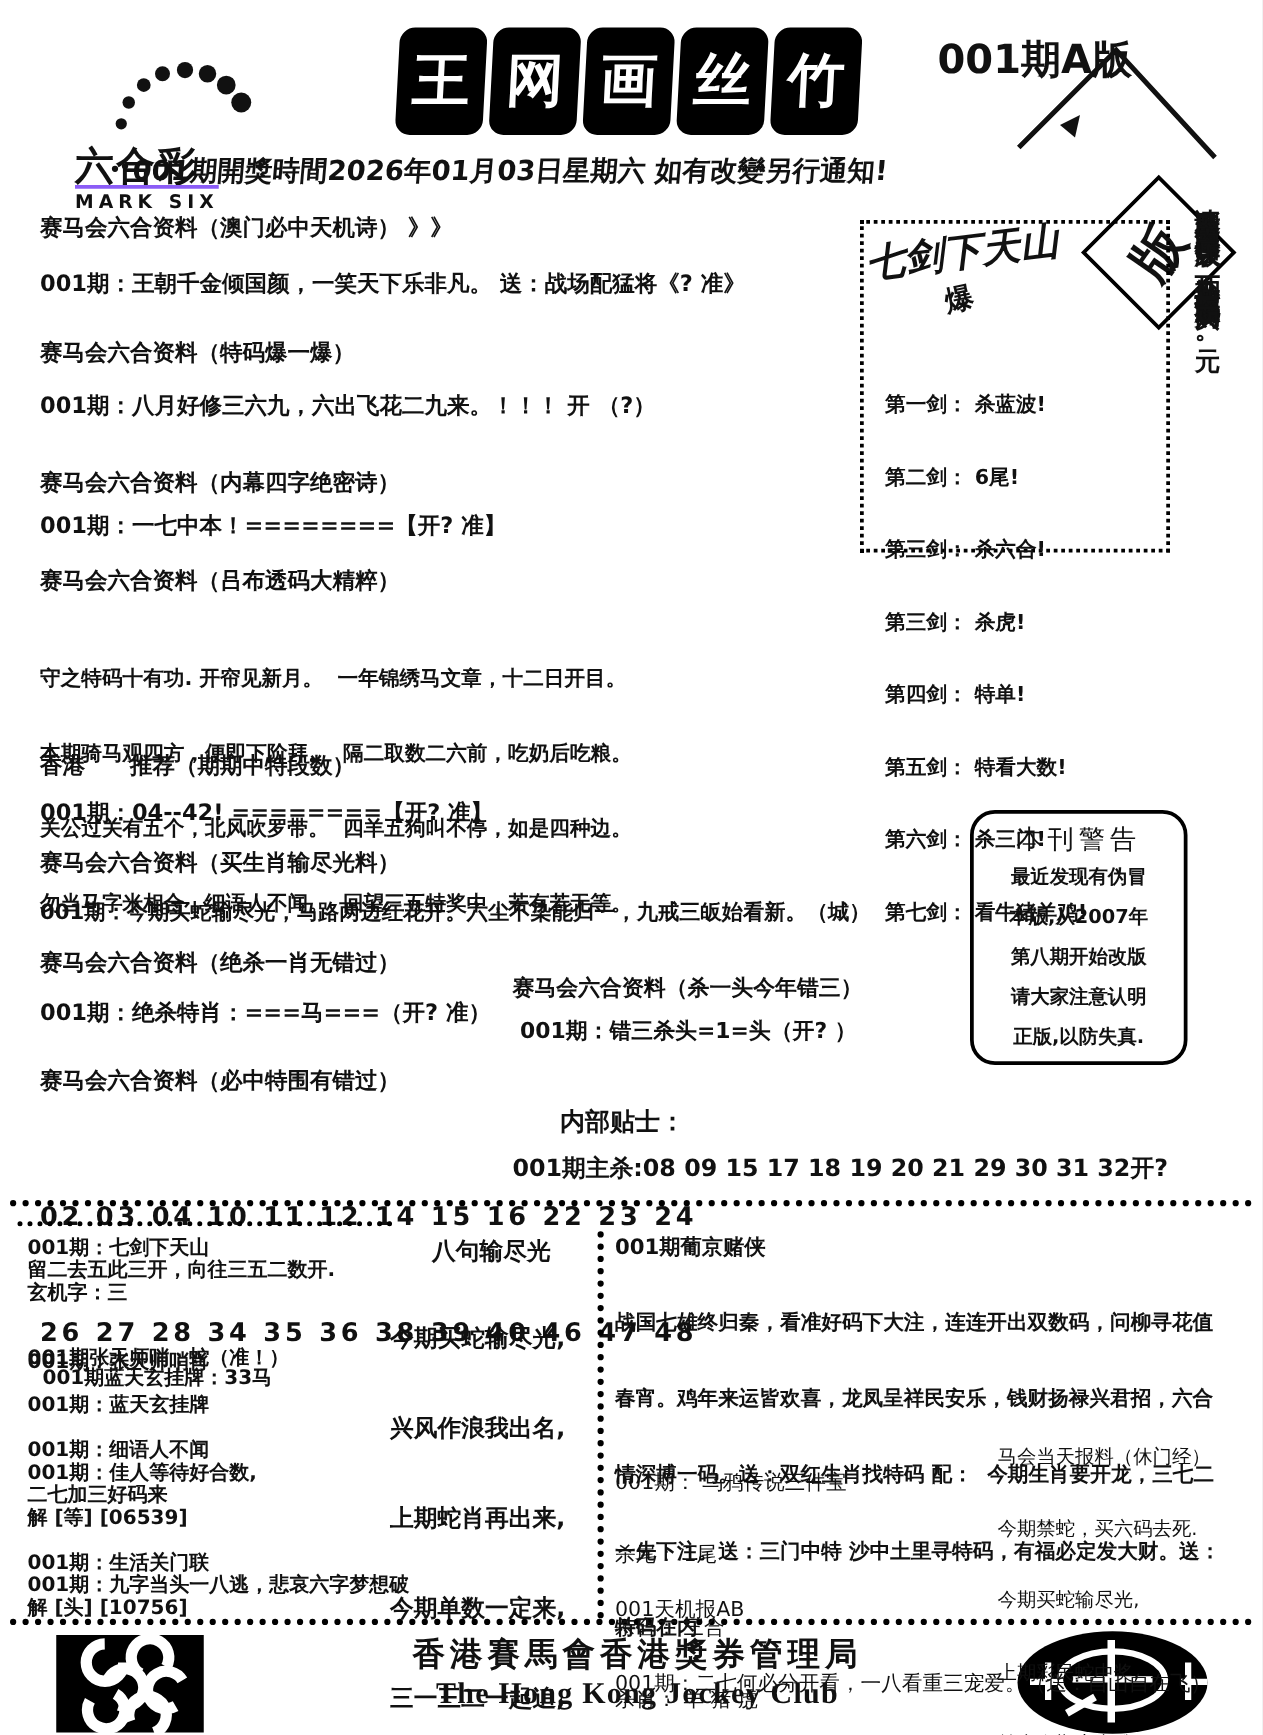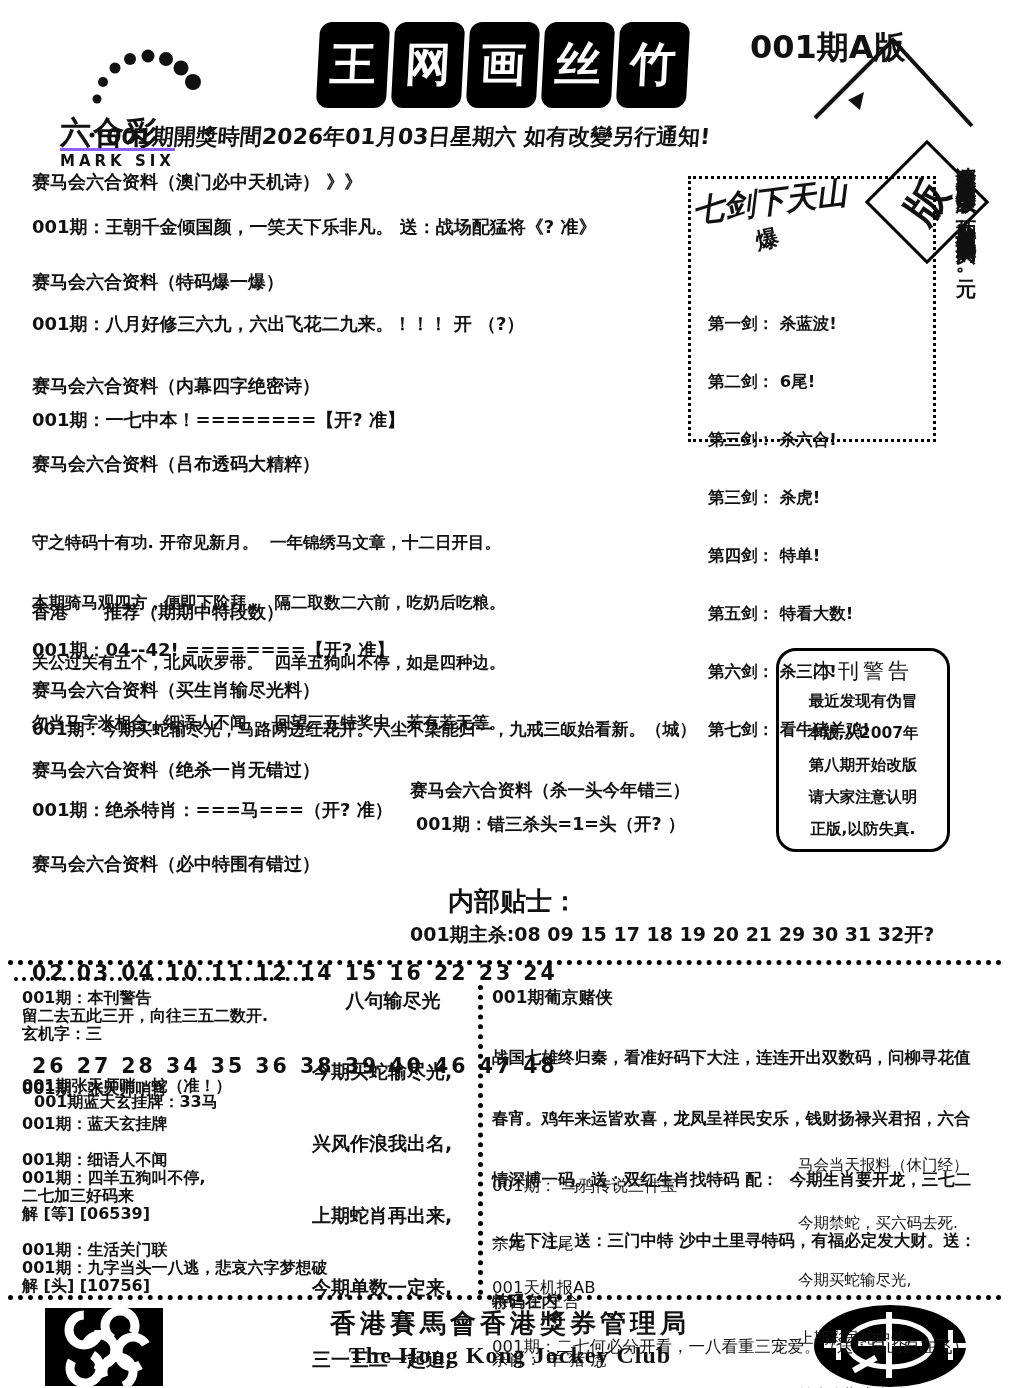--- a/index.html
+++ b/index.html
@@ -142,21 +142,21 @@
 
   <div class="t" style="left:410px;top:778px;font-size:17.5px;">赛马会六合资料（杀一头今年错三）</div>
   <div class="t" style="left:416px;top:812px;font-size:17.5px;">001期：错三杀头=1=头（开? ）</div>
 
   <div class="t h" style="left:32px;top:852px;">赛马会六合资料（必中特围有错过）</div>
   <div class="t" style="left:32px;top:896px;font-size:20.5px;letter-spacing:3px;line-height:31px;">
     <div>02 03 04 10 11 12 14 15 16 22 23 24</div>
     <div>26 27 28 34 35 36 38 39 40 46 47 48</div>
   </div>
 
-  <div class="t" style="left:448px;top:884px;font-size:26px;">内部贴士：</div>
+  <div class="t" style="left:448px;top:884px;font-size:20px;">内部贴士：</div>
   <div class="t" style="left:410px;top:922px;font-size:19px;">001期主杀:08 09 15 17 18 19 20 21 29 30 31 32开?</div>
 
   <div id="sword-box"></div>
   <div class="t" style="left:692px;top:176px;width:240px;font-size:31px;font-style:italic;transform:rotate(-7deg);">七剑下天山</div>
   <div class="t" style="left:756px;top:224px;font-size:23px;transform:rotate(-12deg);">爆</div>
   <div class="t" id="sword-items" style="left:708px;top:276px;">
     <div>第一剑： 杀蓝波!</div>
     <div>第二剑： 6尾!</div>
     <div>第三剑： 杀六合!</div>
     <div>第三剑： 杀虎!</div>
@@ -173,29 +173,29 @@
     <div class="wl">第八期开始改版</div>
     <div class="wl">请大家注意认明</div>
     <div class="wl">正版,以防失真.</div>
   </div>
 
   <div class="dotline" style="left:8px;top:960px;width:994px;"></div>
   <div class="dotline" style="left:14px;top:977px;width:300px;border-top-width:4px;"></div>
   <div class="vdotline" style="left:478px;top:985px;height:310px;"></div>
   <div class="dotline" style="left:8px;top:1295px;width:994px;"></div>
 
-  <div class="t bl" style="left:22px;top:988px;">001期：本刊警告</div>
+  <div class="t bl" style="left:22px;top:988px;">001期：七剑下天山</div>
   <div class="t bl" style="left:22px;top:1006px;">留二去五此三开，向往三五二数开.</div>
   <div class="t bl" style="left:22px;top:1024px;">玄机字：三</div>
   <div class="t bl" style="left:22px;top:1057px;margin-top:22px;">001期：张天师哨肖</div>
   <div class="t bl" style="left:22px;top:1076px;">001期张天师哨：蛇（准！）</div>
   <div class="t bl" style="left:22px;top:1114px;">001期：蓝天玄挂牌</div>
   <div class="t bl" style="left:22px;top:1092px;margin-left:12px;">001期蓝天玄挂牌：33马</div>
   <div class="t bl" style="left:22px;top:1150px;">001期：细语人不闻</div>
-  <div class="t bl" style="left:22px;top:1168px;">001期：四羊五狗叫不停,</div>
+  <div class="t bl" style="left:22px;top:1168px;">001期：佳人等待好合数,</div>
   <div class="t bl" style="left:22px;top:1186px;">二七加三好码来</div>
   <div class="t bl" style="left:22px;top:1204px;">解 [等] [06539]</div>
   <div class="t bl" style="left:22px;top:1240px;">001期：生活关门联</div>
   <div class="t bl" style="left:22px;top:1258px;">001期：九字当头一八逃，悲哀六字梦想破</div>
   <div class="t bl" style="left:22px;top:1276px;">解 [头] [10756]</div>
 
   <div class="t" style="left:318px;top:988px;width:150px;text-align:center;font-size:19px;">八句输尽光</div>
   <div class="t" id="mid-lines" style="left:312px;top:1016px;">
     <div>今期买蛇输尽光,</div>
     <div>兴风作浪我出名,</div>

